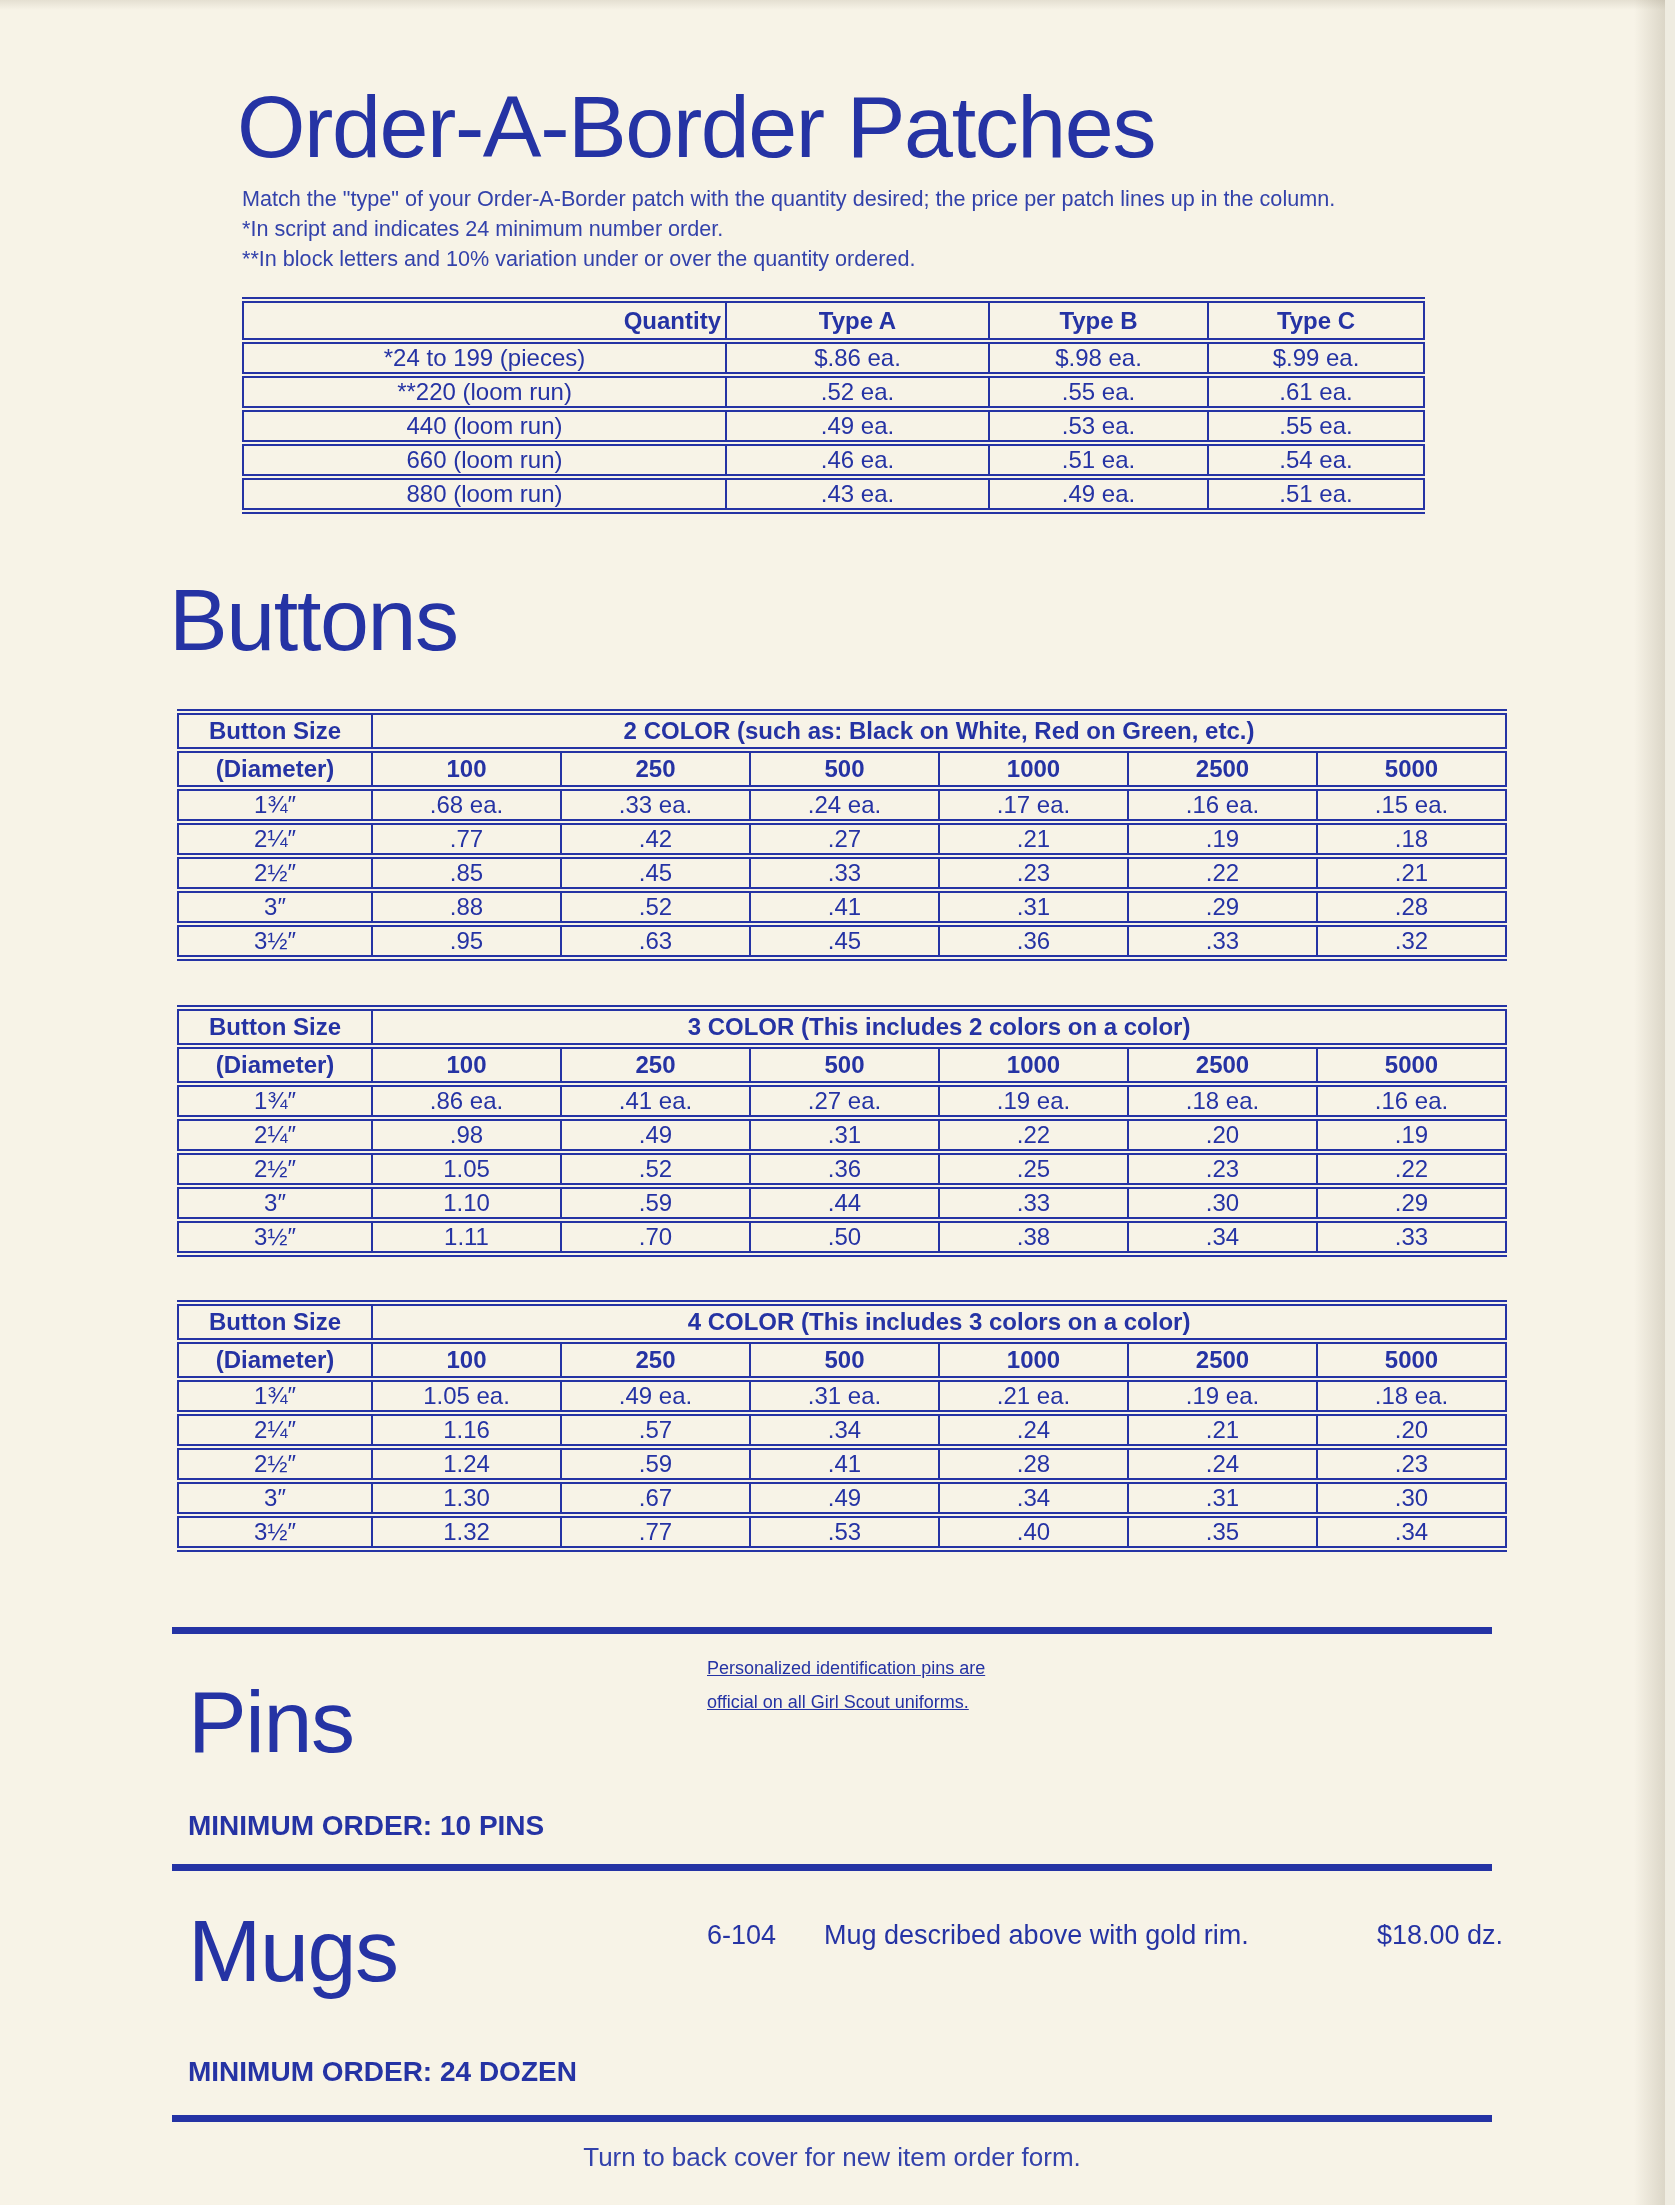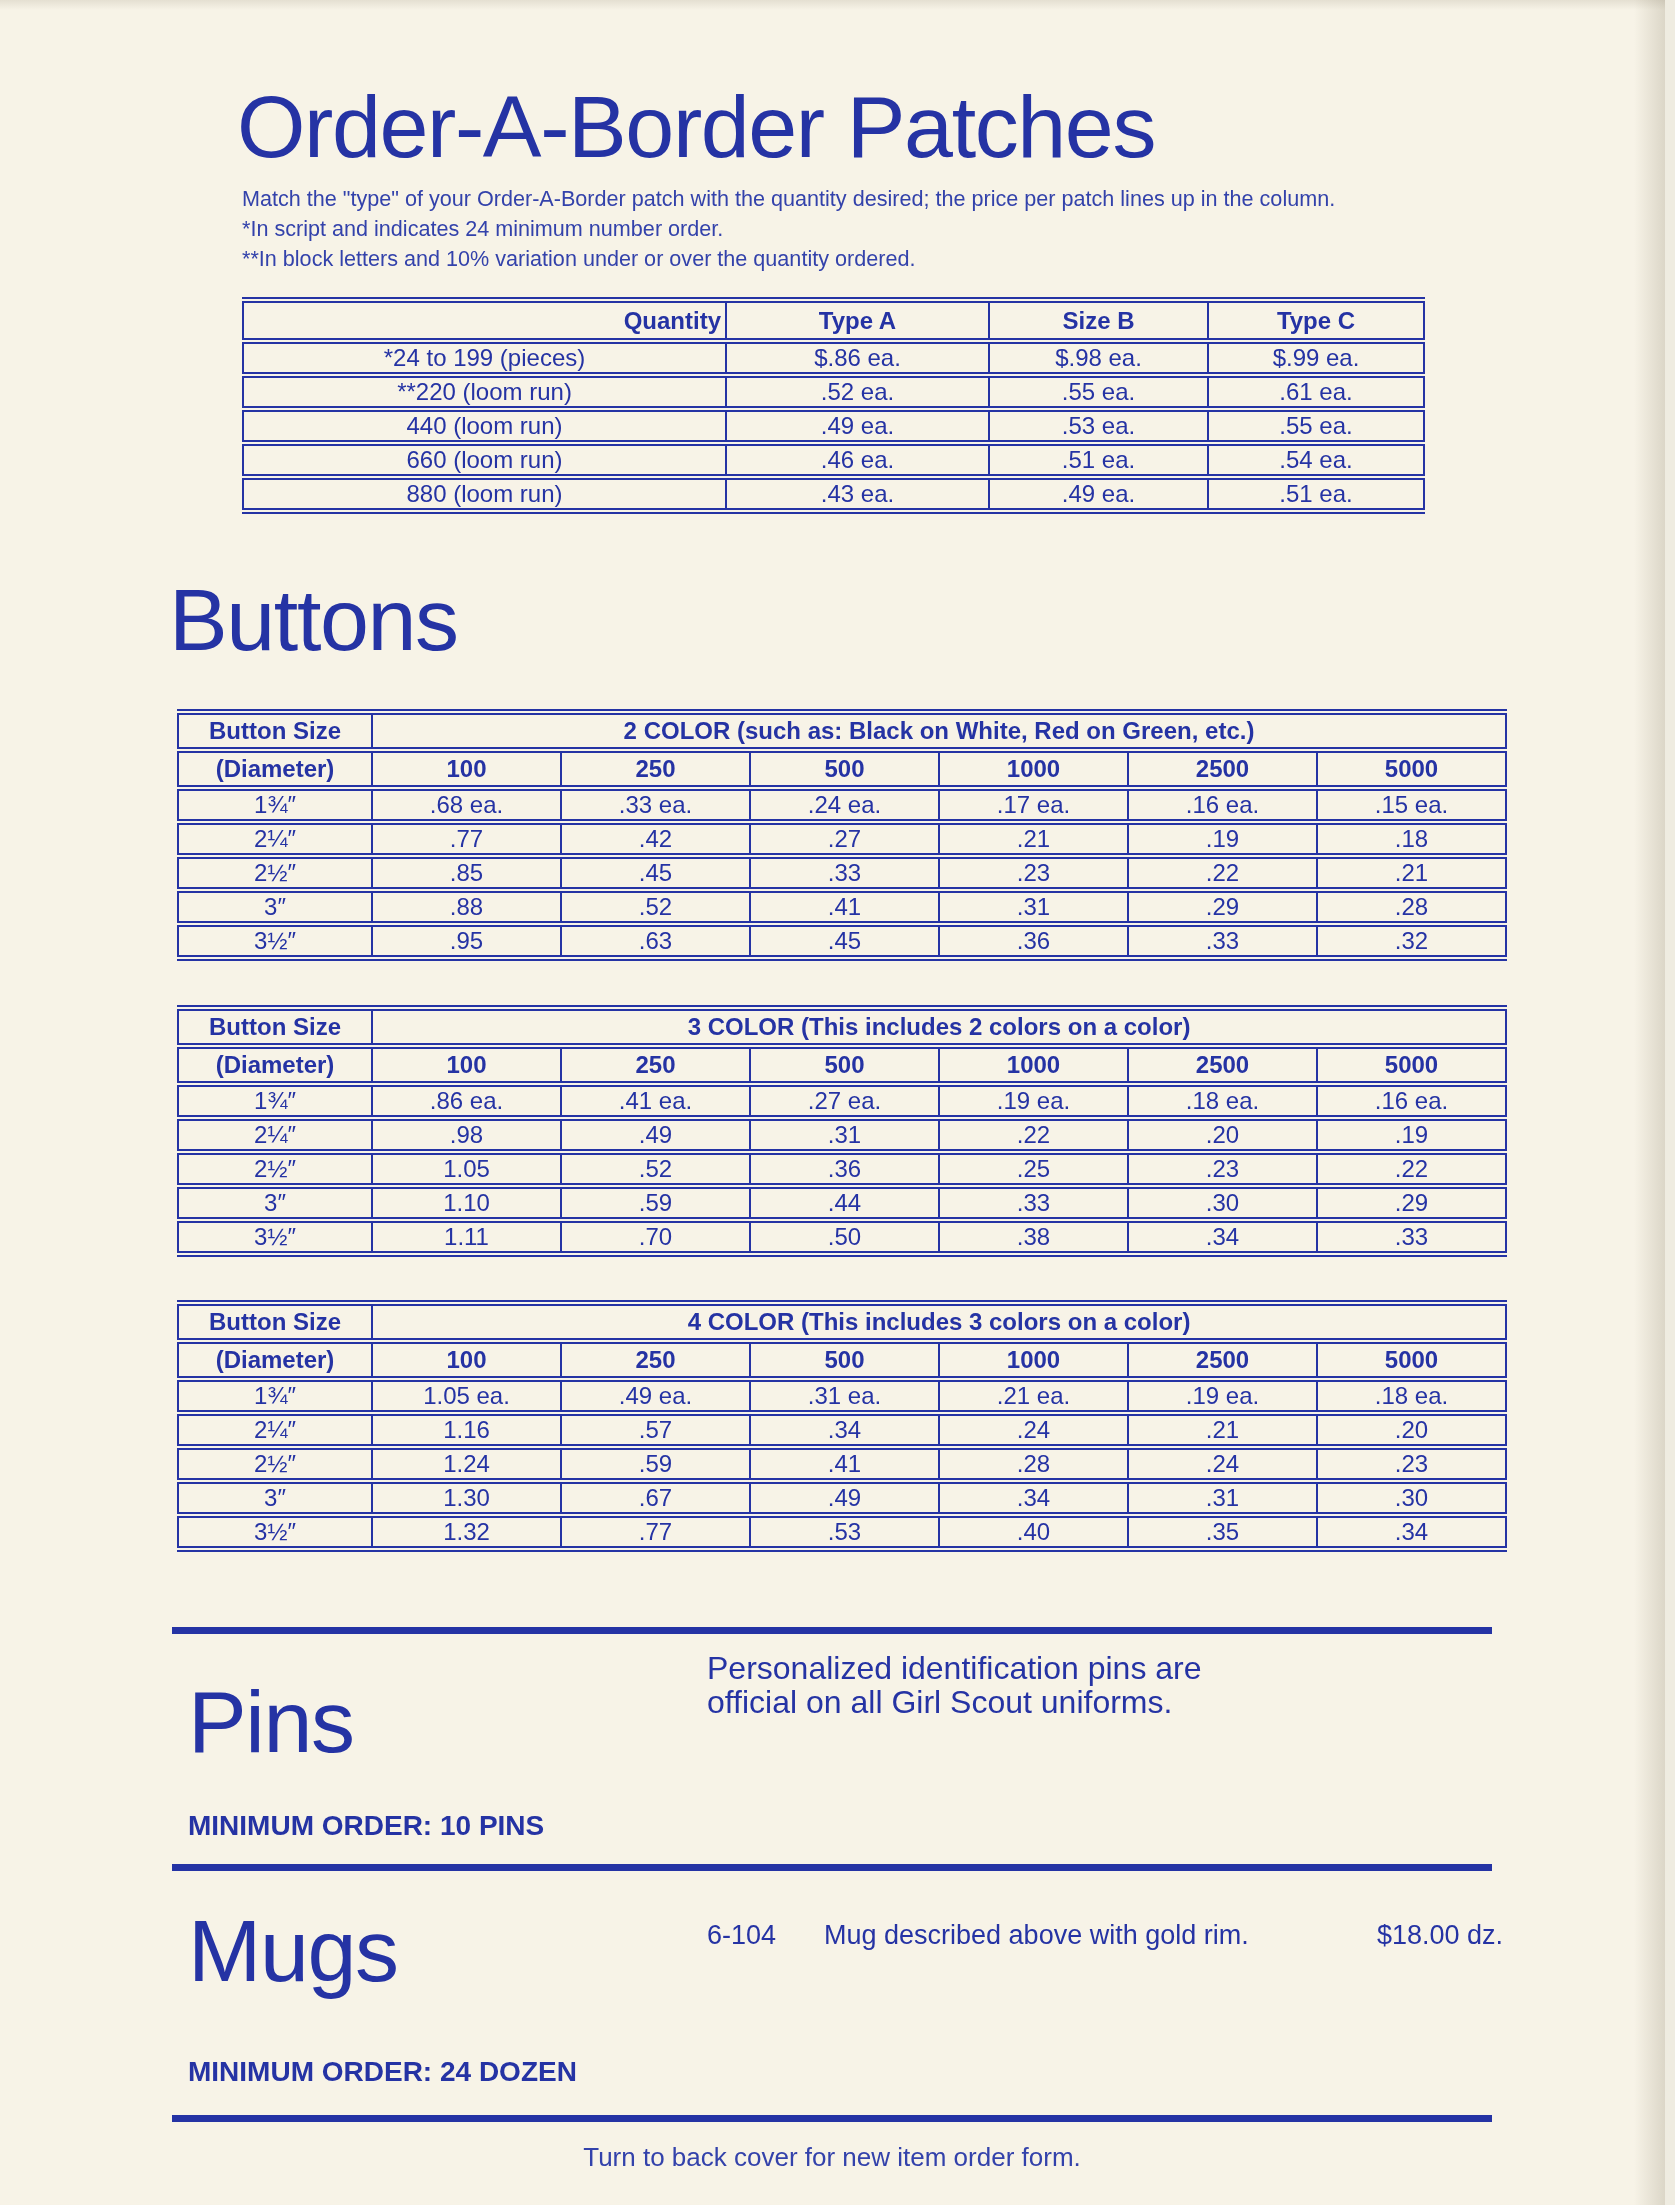--- a/index.html
+++ b/index.html
@@ -76,21 +76,21 @@
   #rule-3{top:2115px;}
 
   .min-order{
     position:absolute;left:188px;
     font-weight:700;font-size:28px;letter-spacing:0px;white-space:nowrap;
   }
   #pins-min{top:1810px;}
   #mugs-min{top:2056px;}
 
   .pins-right{position:absolute;left:707px;top:1651px;}
-  .pins-desc{font-size:32px;line-height:34px;}
+  .pins-desc{font-size:18px;line-height:34px;text-decoration:underline;}
   .pins-items{margin-top:17.6px;font-size:27px;line-height:37px;}
   .pin-row{display:flex;}
   .pin-code{width:130px;}
   .pin-desc{width:95px;}
   .pin-price{}
 
   .mugs-right{position:absolute;left:707px;top:1918px;width:796px;font-size:27px;line-height:35px;}
   .mug-item{display:flex;align-items:flex-start;}
   .mug-code{width:117px;}
   .mug-desc{}
@@ -118,21 +118,21 @@
     <colgroup>
       <col style="width:483px">
         <col style="width:263px">
         <col style="width:219px">
         <col style="width:216px">
     </colgroup>
     <thead>
       <tr>
         <th>Quantity</th>
         <th>Type A</th>
-        <th>Size B</th>
+        <th>Type B</th>
         <th>Type C</th>
       </tr>
     </thead>
     <tbody>
         <tr>
           <td>*24 to 199 (pieces)</td>
           <td>$.86 ea.</td>
           <td>$.98 ea.</td>
           <td>$.99 ea.</td>
         </tr>

